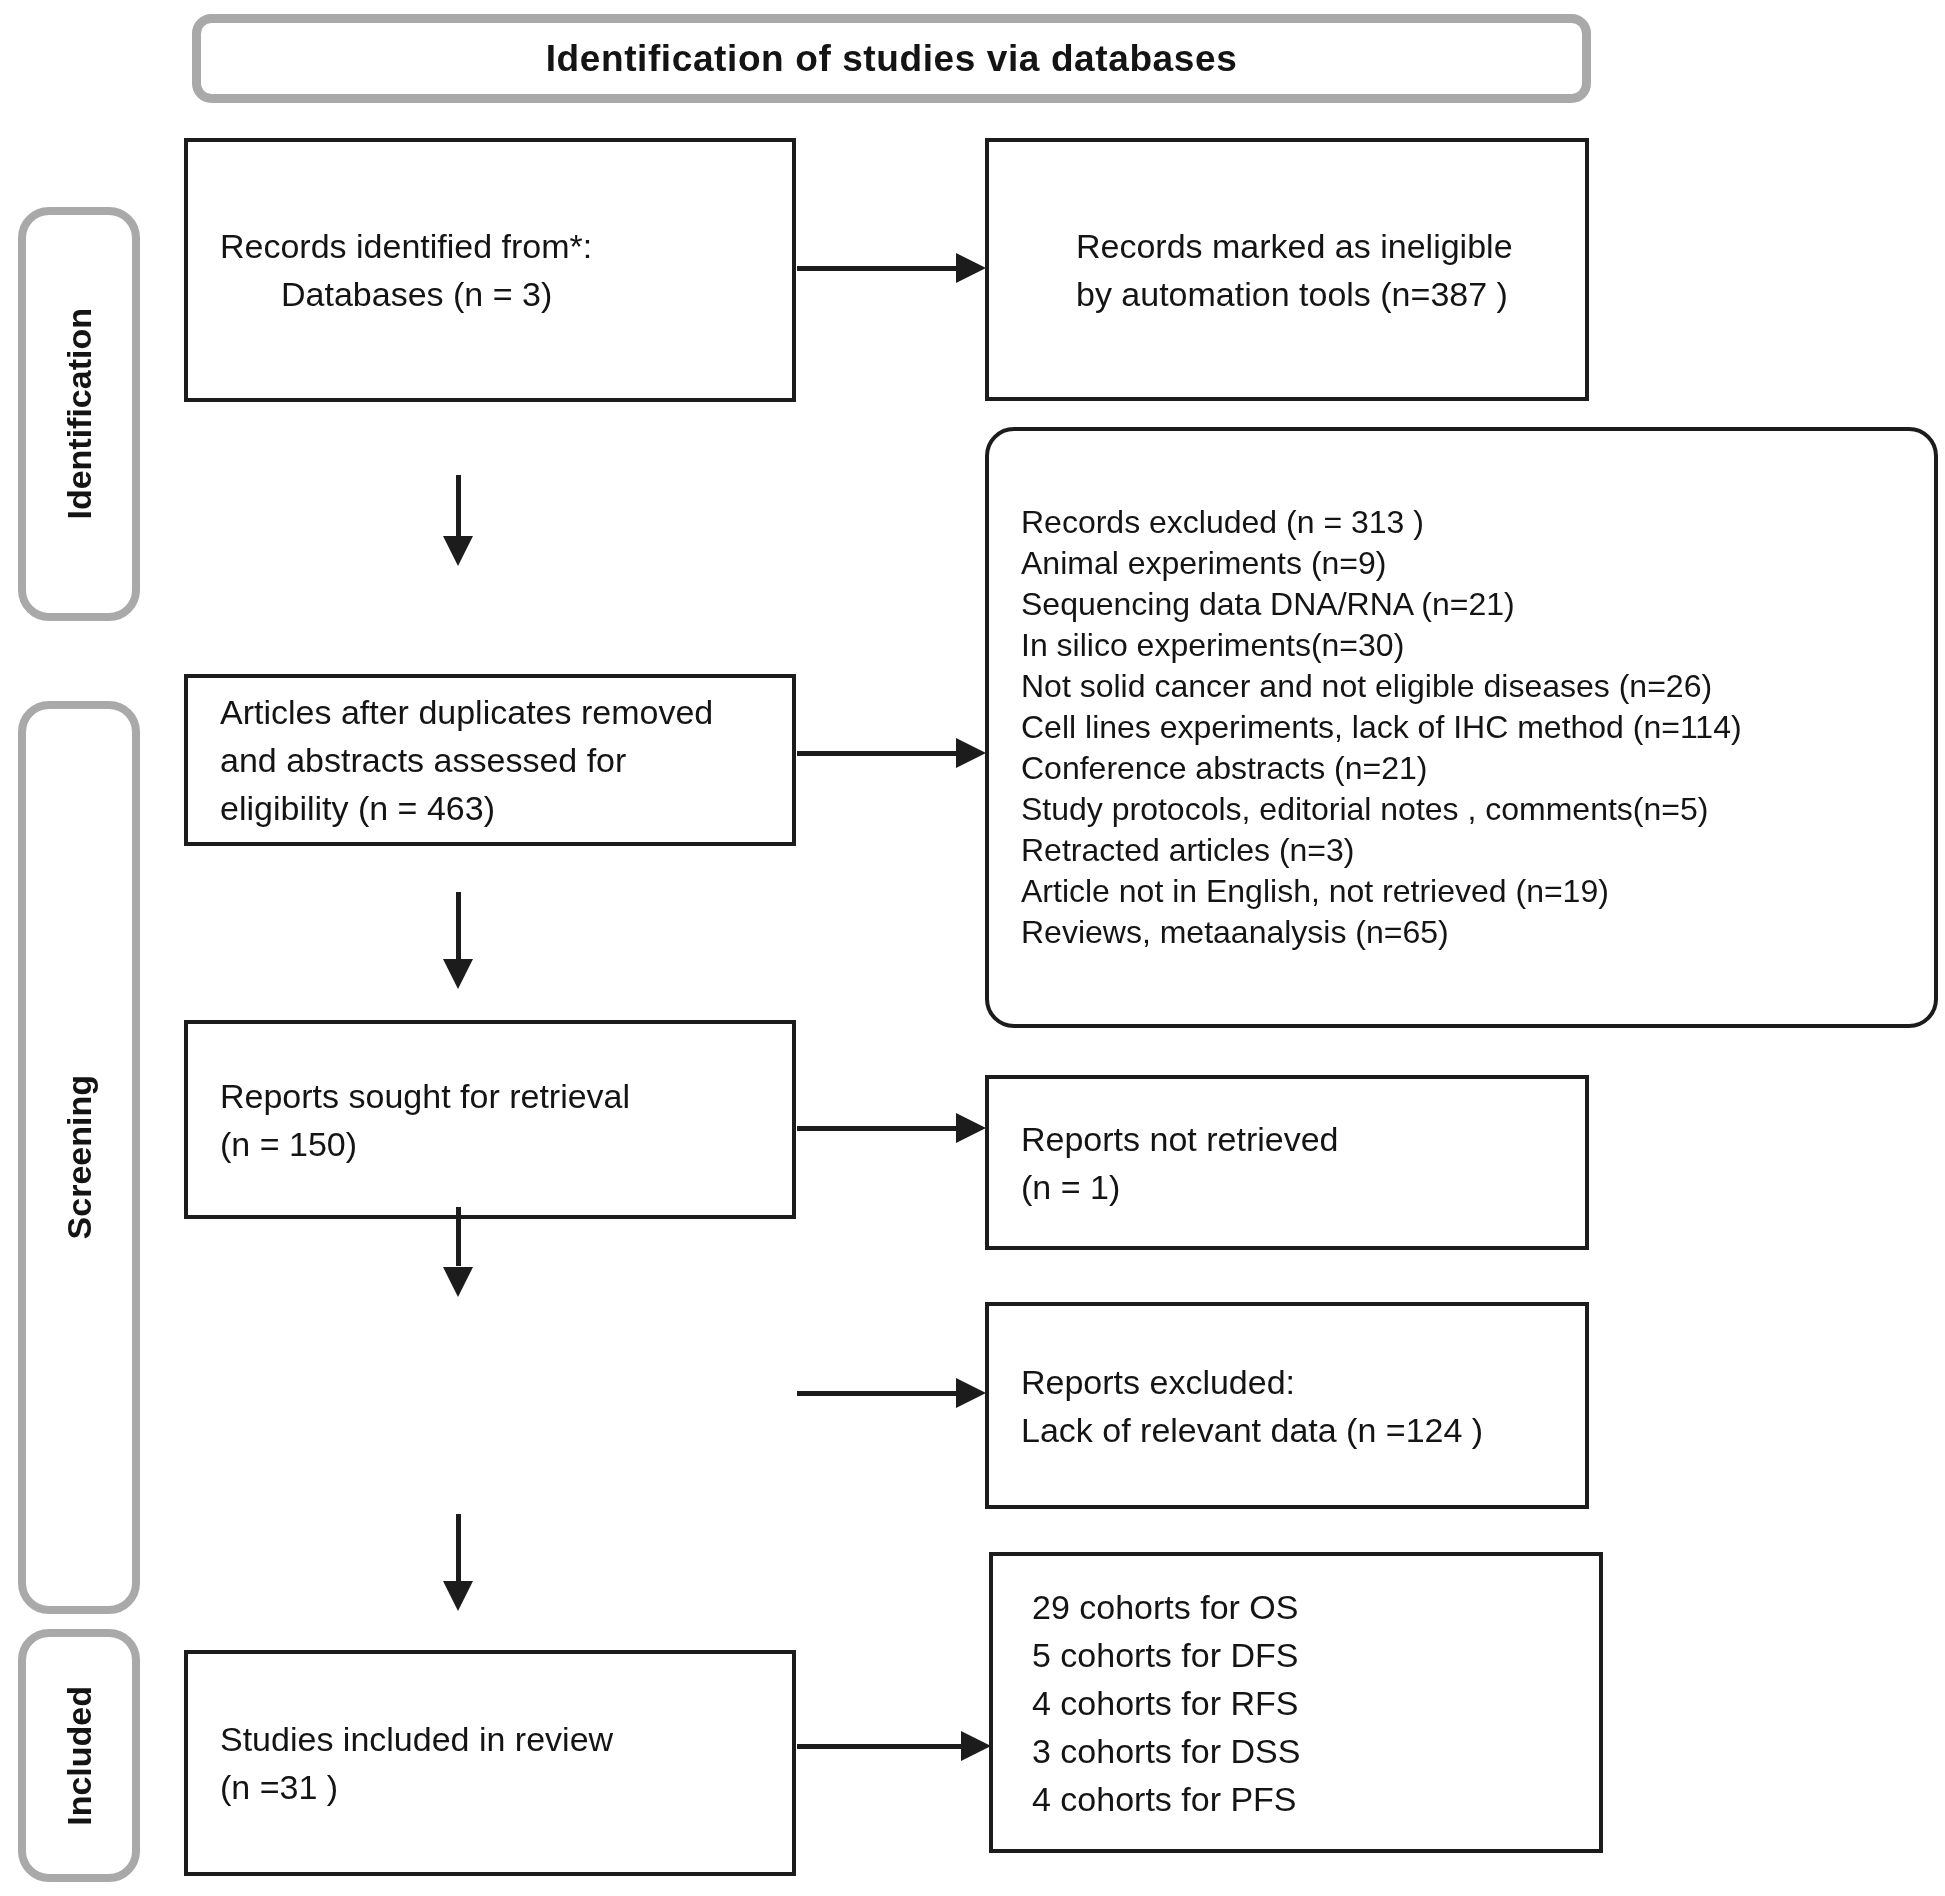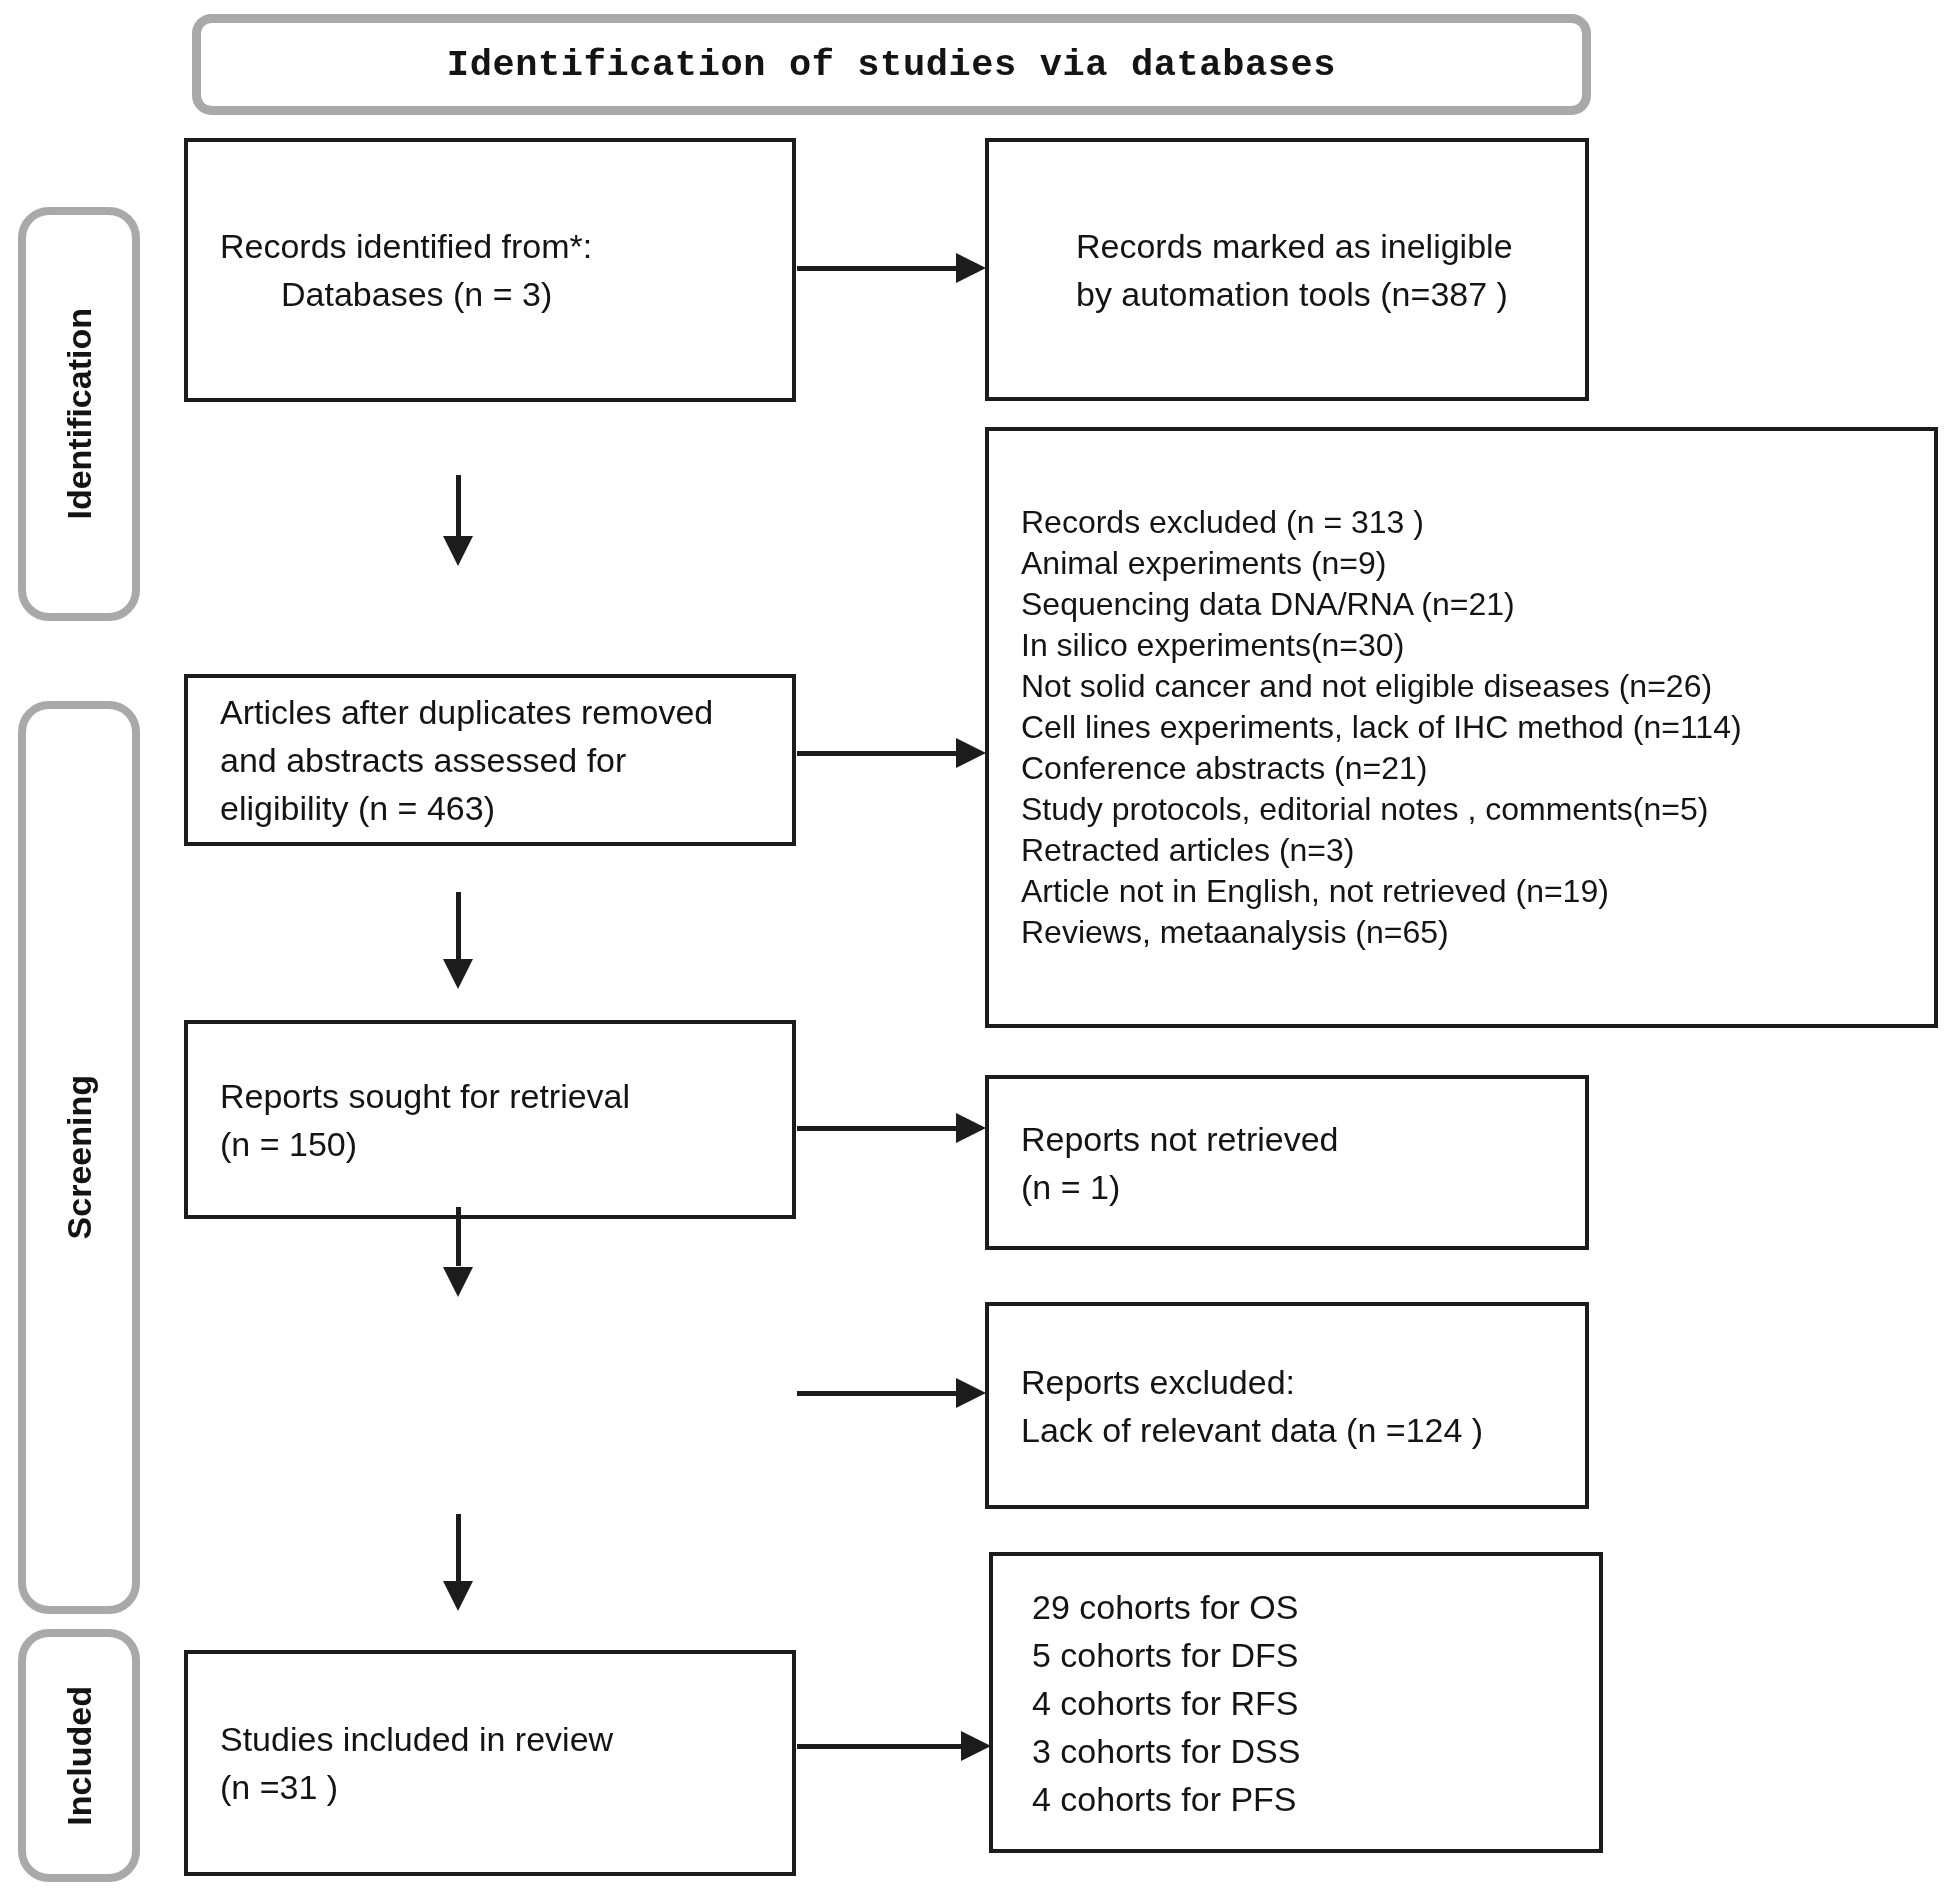--- a/index.html
+++ b/index.html
@@ -24,39 +24,39 @@
   .box{
     position:absolute;background:#ffffff;border:4.5px solid #1c1c1c;
     box-sizing:border-box;display:flex;flex-direction:column;justify-content:center;
     font-size:34px;line-height:48px;
   }
   .box .line{white-space:nowrap;}
   .pad50{padding-left:32px;padding-right:13px;}
   .pad60{padding-left:39px;padding-right:30px;}
   .pad135{padding-left:87px;padding-right:13px;}
   .indent95{margin-left:61px;}
-  .dense{font-size:32px;line-height:41px;}
+  .dense{font-size:32px;line-height:41px;border-radius:29px;}
   
   .stem-h{position:absolute;height:4.5px;background:#1c1c1c;}
   .stem-v{position:absolute;width:4.5px;background:#1c1c1c;}
   .head-right{
     position:absolute;width:0;height:0;
     border-left:30px solid #1c1c1c;border-top:15px solid transparent;border-bottom:15px solid transparent;
   }
   .head-down{
     position:absolute;width:0;height:0;
     border-top:30px solid #1c1c1c;border-left:15px solid transparent;border-right:15px solid transparent;
   }
 </style>
 </head>
 <body>
 
 <div id="canvas">
 
-  <div class="frame title-frame" style="left:192px;top:14.2px;width:1399px;height:101px;font-family:Liberation Mono, monospace;">
+  <div class="frame title-frame" style="left:192px;top:14.2px;width:1399px;height:89px;">
     <span class="t">Identification of studies via databases</span>
   </div>
 
   <div class="frame stage-frame" style="left:18px;top:207px;width:122px;height:414px;">
     <span class="t">Identification</span>
   </div>
   <div class="frame stage-frame" style="left:18px;top:701px;width:122px;height:913px;">
     <span class="t">Screening</span>
   </div>
   <div class="frame stage-frame" style="left:18px;top:1629px;width:122px;height:253px;">

